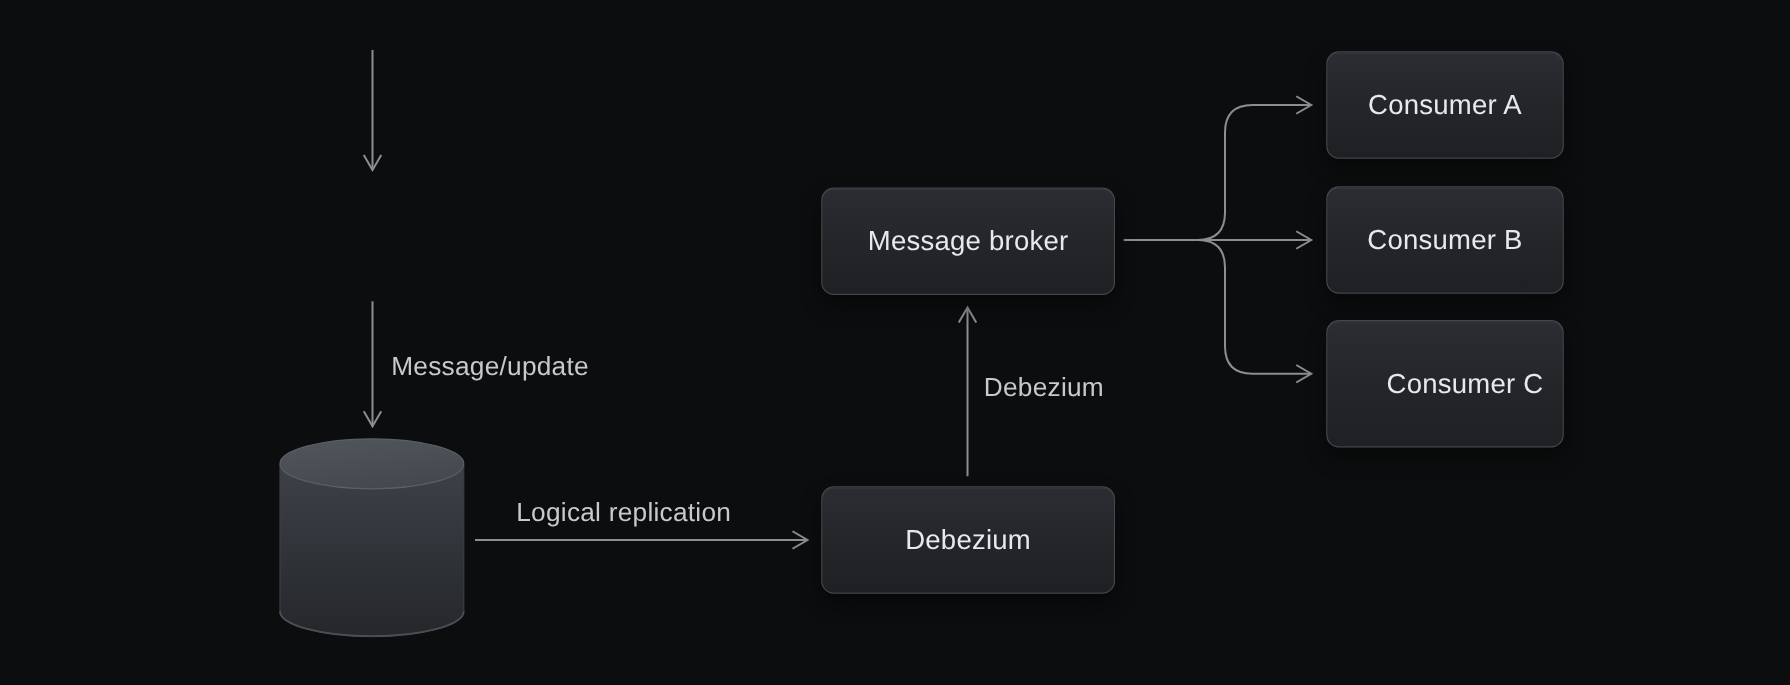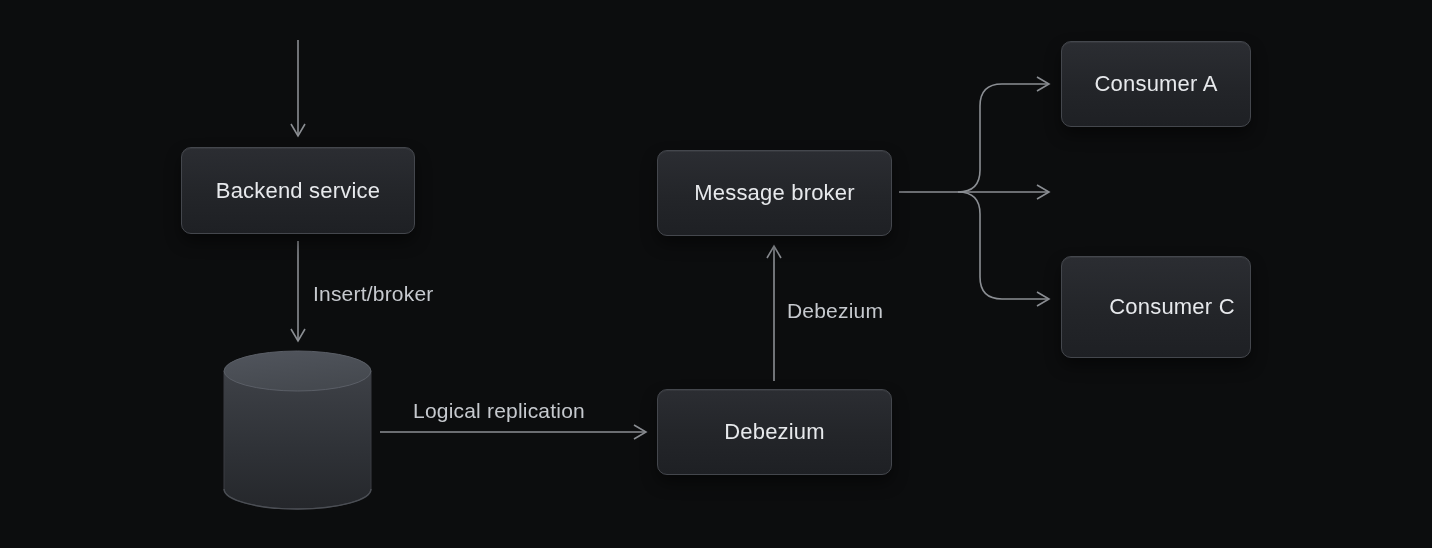--- a/index.html
+++ b/index.html
@@ -82,33 +82,33 @@
       <linearGradient id="topGrad" x1="0" y1="0" x2="0.4" y2="1">
         <stop offset="0" stop-color="#51555d"></stop>
         <stop offset="1" stop-color="#45494f"></stop>
       </linearGradient>
     </defs>
     <path d="M1 21 L1 139 A73.5 20 0 0 0 148 139 L148 21" fill="url(#bodyGrad)" stroke="#3a3d43" stroke-width="1"></path>
     <path d="M1 139 A73.5 20 0 0 0 148 139" fill="none" stroke="#4b4e54" stroke-width="1.5"></path>
     <ellipse cx="74.5" cy="21" rx="73.5" ry="20" fill="url(#topGrad)" stroke="#5a5e66" stroke-width="1"></ellipse>
   </svg>
 
-  <div class="node node-backend">
-    <span>Backend service</span>
-  </div>
   <div class="node node-broker">
     <span>Message broker</span>
   </div>
   <div class="node node-debezium">
     <span>Debezium</span>
   </div>
   <div class="node node-consumer-a">
     <span>Consumer A</span>
   </div>
+  <div class="node node-consumer-b">
+    <span>Consumer B</span>
+  </div>
   <div class="node node-consumer-c">
     <span>Consumer C</span>
   </div>
 
-  <div class="edge-label label-insert-update">Insert/broker</div>
+  <div class="edge-label label-insert-update">Message/update</div>
   <div class="edge-label label-logical-replication">Logical replication</div>
   <div class="edge-label label-publish">Debezium</div>
 
 </div>
 
 </body></html>

